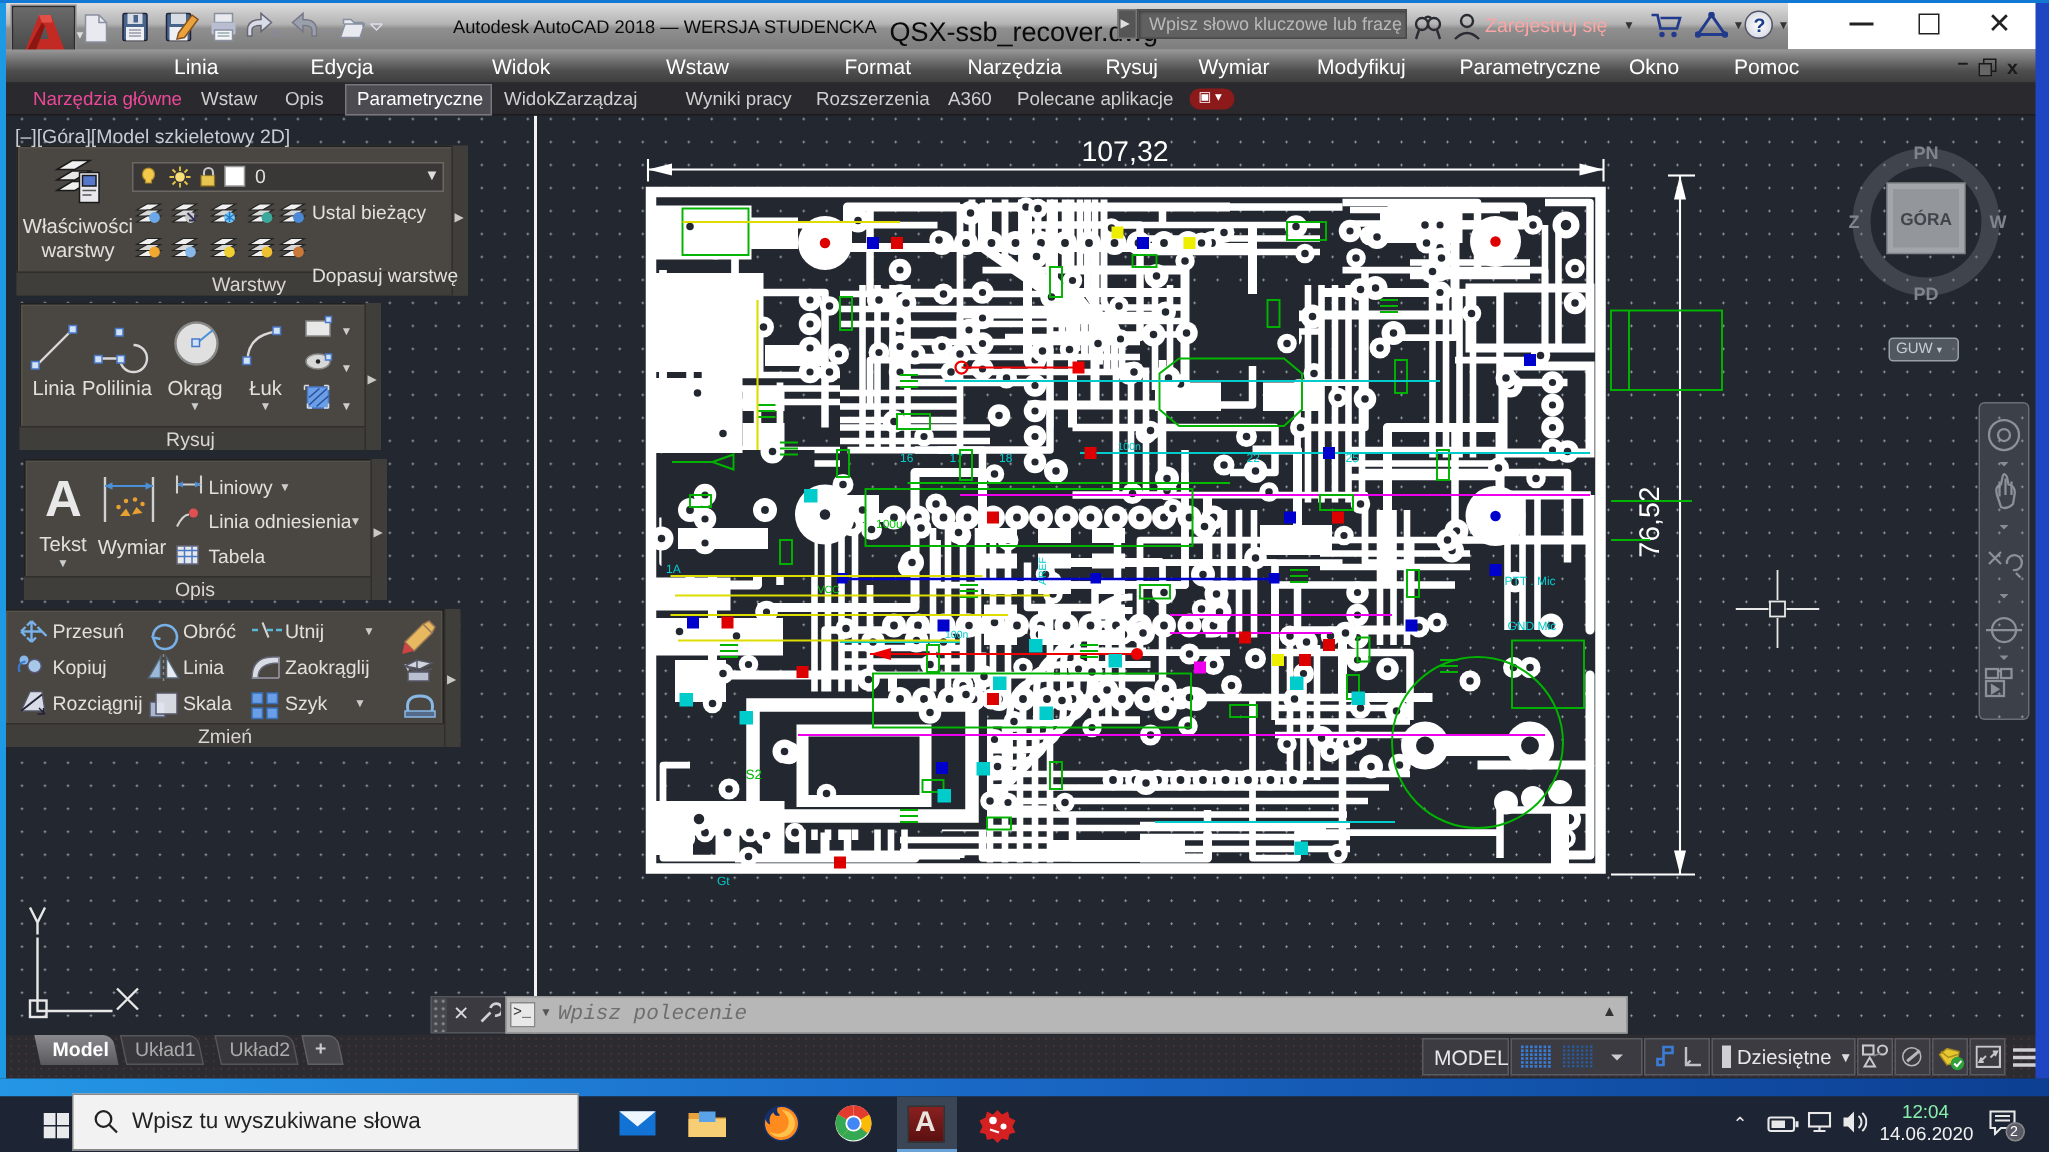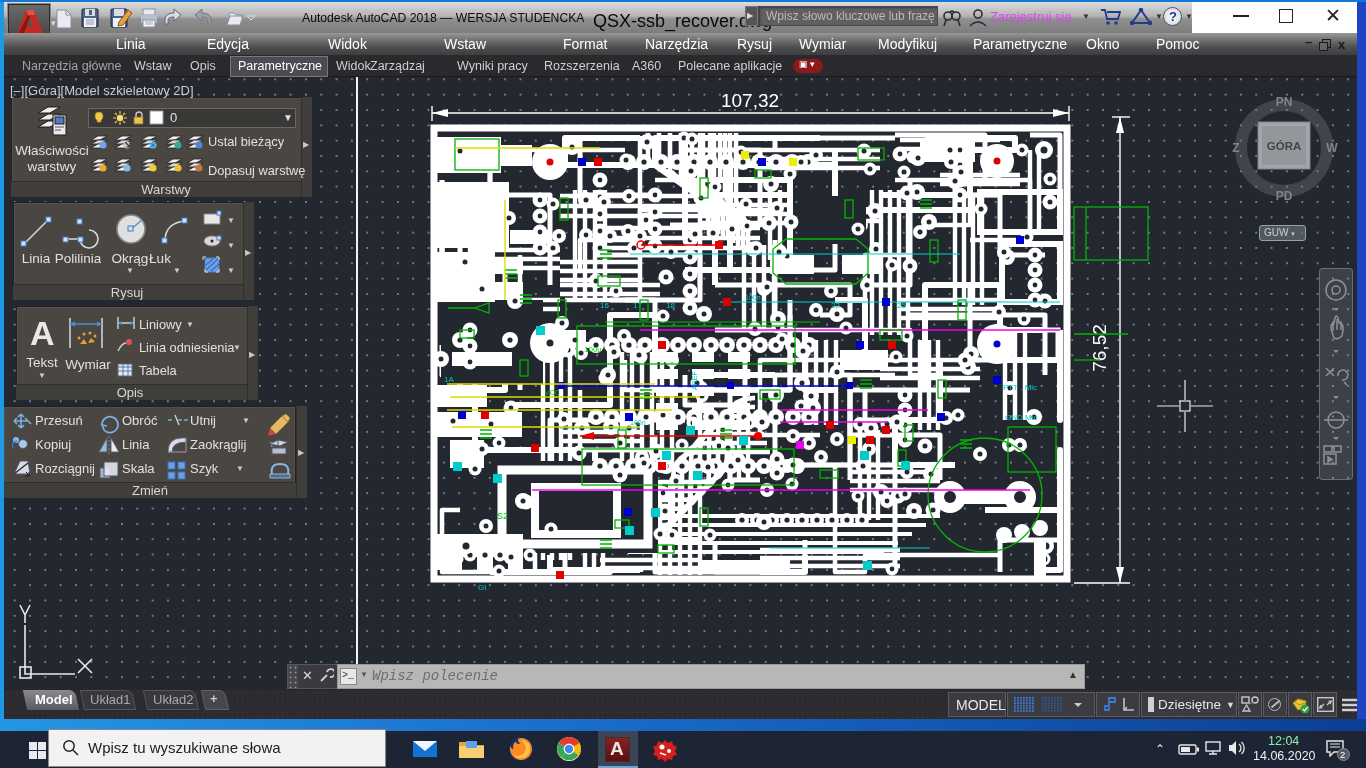--- a/index.html
+++ b/index.html
@@ -75,21 +75,21 @@
  <g fill="none" stroke="#2b2b33" stroke-width="1.6">
   <circle cx="6" cy="8" r="4"></circle>
       <circle cx="14" cy="8" r="4"></circle>
       <path d="M4 12 l-2 6 M16 12 l2 6 M8 4 a3 3 0 0 1 4 0"></path>
  </g>
 </svg>
 <svg class="abs" style="left:968px;top:8px" width="20" height="20" viewBox="0 0 20 20">
  <circle cx="10" cy="6" r="4" fill="none" stroke="#2b2b33" stroke-width="1.6"></circle>
     <path d="M2 18 q8 -8 16 0" fill="none" stroke="#2b2b33" stroke-width="1.6"></path>
 </svg>
-<div class="tx" style="left:990px;top:9px;font-size:13px;color:#d946ef">Zarejestruj się</div>
+<div class="tx" style="left:990px;top:9px;font-size:13px;color:#fca5a5">Zarejestruj się</div>
 <div class="tx" style="left:1082px;top:12px;font-size:8px;color:#333">▼</div>
 <svg class="abs" style="left:1100px;top:8px" width="22" height="18" viewBox="0 0 22 18">
  <path d="M1 2 h4 l2 9 h11 l2 -7 h-13" fill="none" stroke="#223a8c" stroke-width="1.8"></path>
  <circle cx="8" cy="15" r="1.8" fill="#223a8c"></circle>
     <circle cx="16" cy="15" r="1.8" fill="#223a8c"></circle>
 </svg>
 <svg class="abs" style="left:1130px;top:8px" width="22" height="18" viewBox="0 0 22 18">
  <path d="M11 2 L20 15 L2 15 Z" fill="none" stroke="#223a8c" stroke-width="2" stroke-linejoin="round"></path>
  <circle cx="11" cy="2" r="2.2" fill="#223a8c"></circle>
     <circle cx="20" cy="15" r="2.2" fill="#223a8c"></circle>
@@ -111,21 +111,21 @@
 <div class="tx" style="left:878px;top:36px;font-size:14px;color:#fff">Modyfikuj</div>
 <div class="tx" style="left:973px;top:36px;font-size:14px;color:#fff">Parametryczne</div>
 <div class="tx" style="left:1086px;top:36px;font-size:14px;color:#fff">Okno</div>
 <div class="tx" style="left:1156px;top:36px;font-size:14px;color:#fff">Pomoc</div>
 <div class="tx" style="left:1305px;top:34px;font-size:13px;color:#1a1a1a;font-weight:bold">–</div>
 <div class="abs" style="left:1322px;top:39px;width:9px;height:9px;border:1.4px solid #1a1a1a;background:transparent"></div>
 <div class="abs" style="left:1319px;top:42px;width:9px;height:9px;border:1.4px solid #1a1a1a;background:#666"></div>
 <div class="tx" style="left:1338px;top:37px;font-size:13px;color:#1a1a1a;font-weight:bold">x</div>
 <div class="abs" style="left:0;top:55px;width:1366px;height:22px;background:#2a2a2e;border-bottom:1px solid #1a1a1c"></div>
 <div class="abs" style="left:230px;top:56px;width:98px;height:21px;background:#4b4b51;border:1px solid #77777d"></div>
-<div class="tx" style="left:22px;top:59px;font-size:12.5px;color:#a3a3a3">Narzędzia główne</div>
+<div class="tx" style="left:22px;top:59px;font-size:12.5px;color:#ec4899">Narzędzia główne</div>
 <div class="tx" style="left:134px;top:59px;font-size:12.5px;color:#cfcfcf">Wstaw</div>
 <div class="tx" style="left:190px;top:59px;font-size:12.5px;color:#cfcfcf">Opis</div>
 <div class="tx" style="left:238px;top:59px;font-size:12.5px;color:#fff">Parametryczne</div>
 <div class="tx" style="left:336px;top:59px;font-size:12.5px;color:#cfcfcf">Widok</div>
 <div class="tx" style="left:370px;top:59px;font-size:12.5px;color:#cfcfcf">Zarządzaj</div>
 <div class="tx" style="left:457px;top:59px;font-size:12.5px;color:#cfcfcf">Wyniki pracy</div>
 <div class="tx" style="left:544px;top:59px;font-size:12.5px;color:#cfcfcf">Rozszerzenia</div>
 <div class="tx" style="left:632px;top:59px;font-size:12.5px;color:#cfcfcf">A360</div>
 <div class="tx" style="left:678px;top:59px;font-size:12.5px;color:#cfcfcf">Polecane aplikacje</div>
 <div class="abs" style="left:793px;top:59px;width:30px;height:14px;background:#8c1a1a;border-radius:7px"></div>
@@ -1140,21 +1140,21 @@
 <path d="M1 15 l7 -4 9 0 -7 4 Z" fill="#f0f0f0" stroke="#222" stroke-width="0.8"></path>
 <circle cx="13" cy="12" r="3.6" fill="#f0c030"></circle>
   </svg>
 <svg class="abs" style="left:186px;top:156px" width="20" height="18" viewBox="0 0 20 18">
 <path d="M1 7 l7 -4 9 0 -7 4 Z" fill="#f0f0f0" stroke="#222" stroke-width="0.8"></path>
 <path d="M1 11 l7 -4 9 0 -7 4 Z" fill="#d8d8d8" stroke="#222" stroke-width="0.8"></path>
 <path d="M1 15 l7 -4 9 0 -7 4 Z" fill="#f0f0f0" stroke="#222" stroke-width="0.8"></path>
 <circle cx="13" cy="12" r="3.6" fill="#c87838"></circle>
   </svg>
 <div class="tx" style="left:208px;top:134px;font-size:12.8px;color:#e2e0dc">Ustal bieżący</div>
-<div class="tx" style="left:208px;top:163px;font-size:12.8px;color:#e2e0dc">Dopasuj warstwę</div>
+<div class="tx" style="left:208px;top:176px;font-size:12.8px;color:#e2e0dc">Dopasuj warstwę</div>
 <div class="abs" style="left:13px;top:202px;width:241px;height:98px;background:#4a4742;border:1px solid #21211f;box-shadow:0 0 0 1px #5d5a5499 inset"></div>
 <div class="abs" style="left:13px;top:284px;width:241px;height:16px;background:#403e3a;border-top:1px solid #302f2c"></div>
 <div class="tx" style="left:127px;top:285px;font-size:13px;color:#d8d6d2;transform:translateX(-50%)">Rysuj</div>
 <div class="abs" style="left:243px;top:202px;width:11px;height:98px;background:#403e3a;border-left:1px solid #302f2c"></div>
 <div class="tx" style="left:245px;top:248px;font-size:8px;color:#cac8c4">▶</div>
 <svg class="abs" style="left:18px;top:214px" width="175" height="36" viewBox="0 0 175 36">
 <g fill="none" stroke="#d8d8d8" stroke-width="1.6">
 <path d="M6 30 L30 6"></path>
 <path d="M48 26 h14 M62 26 a9 9 0 1 0 9 -9" transform="translate(0,-1)"></path>
 <circle cx="113" cy="15" r="14" fill="#e0e0e0" stroke="#888"></circle>
@@ -1168,21 +1168,21 @@
       <rect x="60" y="23" width="5" height="5"></rect>
       <rect x="59" y="5" width="5" height="5"></rect>
 <rect x="110" y="12" width="5" height="5"></rect>
 <rect x="144" y="24" width="5" height="5"></rect>
       <rect x="164" y="4" width="5" height="5"></rect>
 </g>
   </svg>
 <div class="tx" style="left:36px;top:251px;font-size:13.5px;color:#e2e0dc;transform:translateX(-50%)">Linia</div>
 <div class="tx" style="left:78px;top:251px;font-size:13.5px;color:#e2e0dc;transform:translateX(-50%)">Polilinia</div>
 <div class="tx" style="left:130px;top:251px;font-size:13.5px;color:#e2e0dc;transform:translateX(-50%)">Okrąg</div>
-<div class="tx" style="left:160px;top:251px;font-size:13.5px;color:#e2e0dc;transform:translateX(-50%)">Łuk</div>
+<div class="tx" style="left:177px;top:251px;font-size:13.5px;color:#e2e0dc;transform:translateX(-50%)">Łuk</div>
 <div class="tx" style="left:130px;top:266px;font-size:8px;color:#ccc;transform:translateX(-50%)">▼</div>
 <div class="tx" style="left:177px;top:266px;font-size:8px;color:#ccc;transform:translateX(-50%)">▼</div>
 <svg class="abs" style="left:202px;top:210px" width="36" height="66" viewBox="0 0 36 66">
 <rect x="2" y="4" width="16" height="10" fill="#e8e8e8" stroke="#888"></rect>
     <rect x="15" y="1" width="4" height="4" fill="#cfe2f8" stroke="#4a78c8"></rect>
 <ellipse cx="10" cy="31" rx="8" ry="5" fill="#d8d8d8" stroke="#888"></ellipse>
     <circle cx="10" cy="31" r="1.5" fill="#222"></circle>
     <rect x="15" y="26" width="4" height="4" fill="#cfe2f8" stroke="#4a78c8"></rect>
 <rect x="3" y="48" width="14" height="14" fill="#6a9fe8" stroke="#4a78c8"></rect>
     <path d="M4 60 l12 -11 M4 55 l7 -6 M9 61 l8 -7" stroke="#2a4f98" stroke-width="1"></path>

